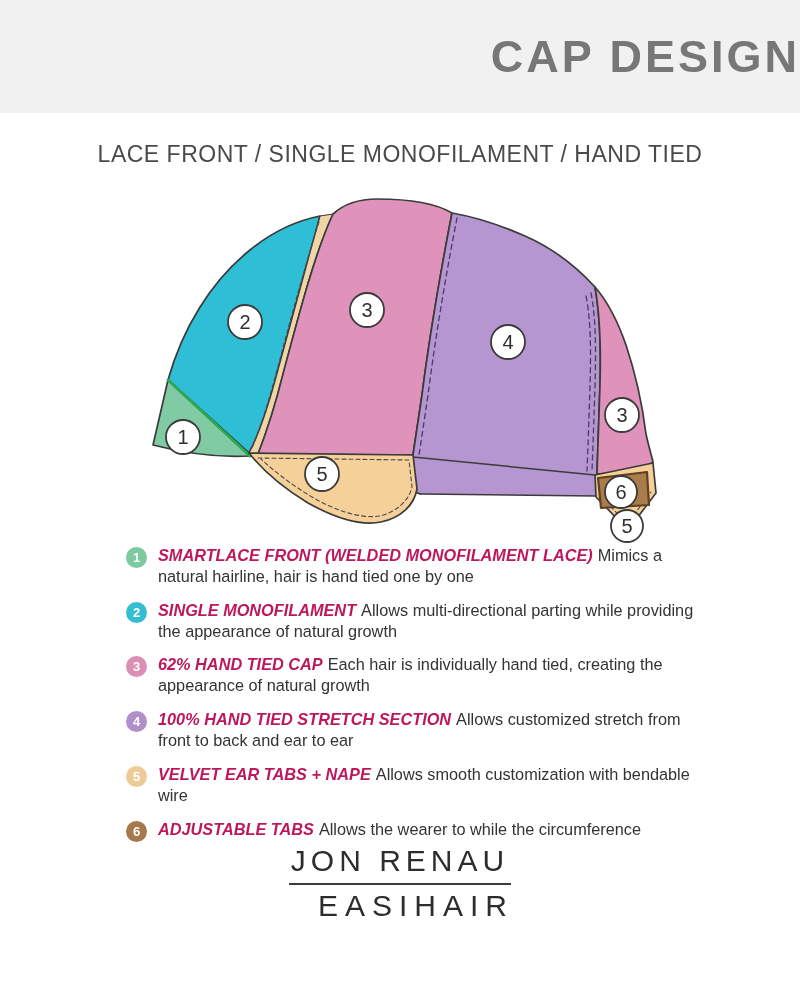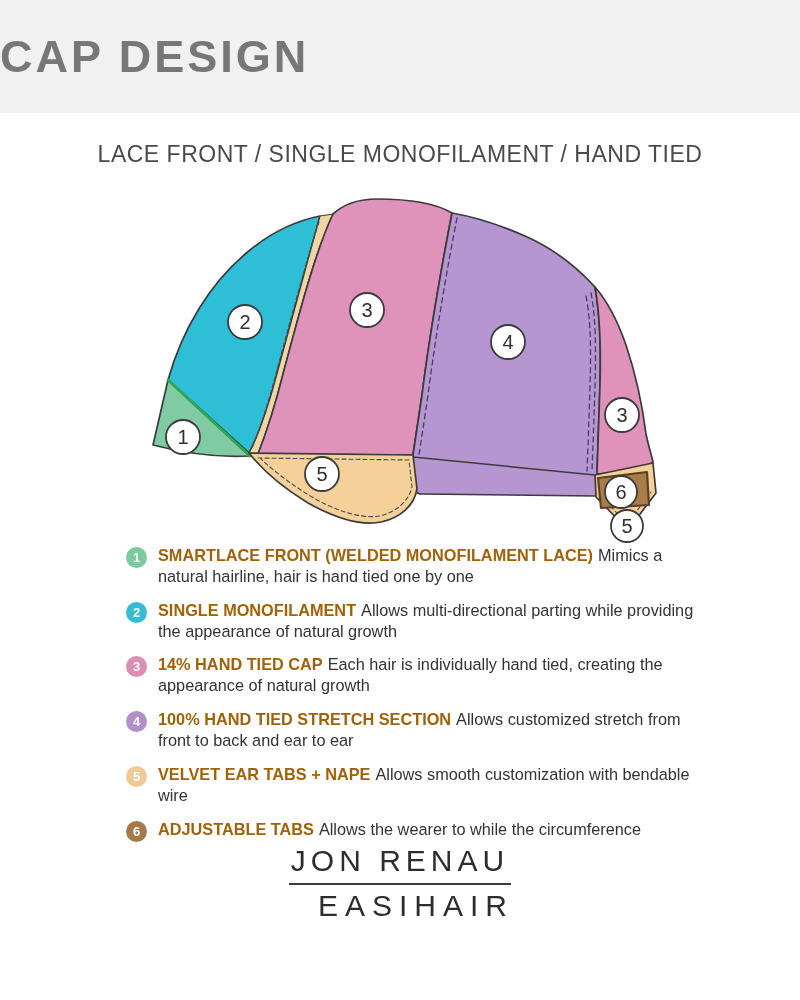--- a/index.html
+++ b/index.html
@@ -4,21 +4,21 @@
 <style>
   * { margin:0; padding:0; box-sizing:border-box; }
   html,body { background:#ffffff; }
   .page {
     position:relative; width:800px; height:1000px; margin:0 auto;
     background:#ffffff; overflow:hidden;
     font-family:"Liberation Sans", sans-serif;
   }
   .header-band {
     position:absolute; left:0; top:0; width:800px; height:113px;
-    background:#f1f1f1; display:flex; align-items:center; justify-content:flex-start;
+    background:#f1f1f1; display:flex; align-items:center; justify-content:flex-end;
   }
   .page-title {
     font-size:45px; font-weight:bold; letter-spacing:3px; color:#777777;
   }
   .subtitle {
     position:absolute; left:0; top:141px; width:800px; text-align:center;
     font-size:23px; color:#4a4a4a; letter-spacing:0.5px;
   }
   .diagram { position:absolute; left:130px; top:190px; width:560px; height:360px; }
   .legend { position:absolute; left:126px; top:545px; width:580px; }
@@ -28,21 +28,21 @@
     display:flex; align-items:center; justify-content:center;
     color:#ffffff; font-size:13px; font-weight:bold; margin:2px 11px 0 0;
   }
   .dot-1 { background:#7dc9a0; }
   .dot-2 { background:#35bdd3; }
   .dot-3 { background:#dc8fb4; }
   .dot-4 { background:#b18fc9; }
   .dot-5 { background:#eecb96; }
   .dot-6 { background:#a5794b; }
   .legend-text { width:540px; font-size:16.3px; line-height:1.28; color:#333333; }
-  .legend-label { font-weight:bold; color:#a16207; }
+  .legend-label { font-weight:bold; color:#be185d;font-style:italic; }
   .legend-desc { margin-left:5px; }
   .brand-logo { position:absolute; left:0; top:844px; width:800px; text-align:center; color:#2d2d2d; }
   .logo-line1 { font-size:30px; letter-spacing:5px; }
   .logo-divider { width:222px; height:2px; background:#3b3b3b; margin:5px auto 4px auto; }
   .logo-line2 { font-size:30px; letter-spacing:7px;padding-left:32px; }
   svg text.marker-num {
     font-family:"Liberation Sans", sans-serif; font-size:20px; fill:#2f2f2f;
     text-anchor:middle;
   }
 </style>
@@ -136,21 +136,21 @@
     <div class="legend-item">
       <span class="legend-dot dot-2">
           <span>2</span>
         </span>
       <p class="legend-text"><span class="legend-label">SINGLE MONOFILAMENT</span><span class="legend-desc">Allows multi-directional parting while providing the appearance of natural growth</span></p>
     </div>
     <div class="legend-item">
       <span class="legend-dot dot-3">
           <span>3</span>
         </span>
-      <p class="legend-text"><span class="legend-label">14% HAND TIED CAP</span><span class="legend-desc">Each hair is individually hand tied, creating the appearance of natural growth</span></p>
+      <p class="legend-text"><span class="legend-label">62% HAND TIED CAP</span><span class="legend-desc">Each hair is individually hand tied, creating the appearance of natural growth</span></p>
     </div>
     <div class="legend-item">
       <span class="legend-dot dot-4">
           <span>4</span>
         </span>
       <p class="legend-text"><span class="legend-label">100% HAND TIED STRETCH SECTION</span><span class="legend-desc">Allows customized stretch from front to back and ear to ear</span></p>
     </div>
     <div class="legend-item">
       <span class="legend-dot dot-5">
           <span>5</span>

